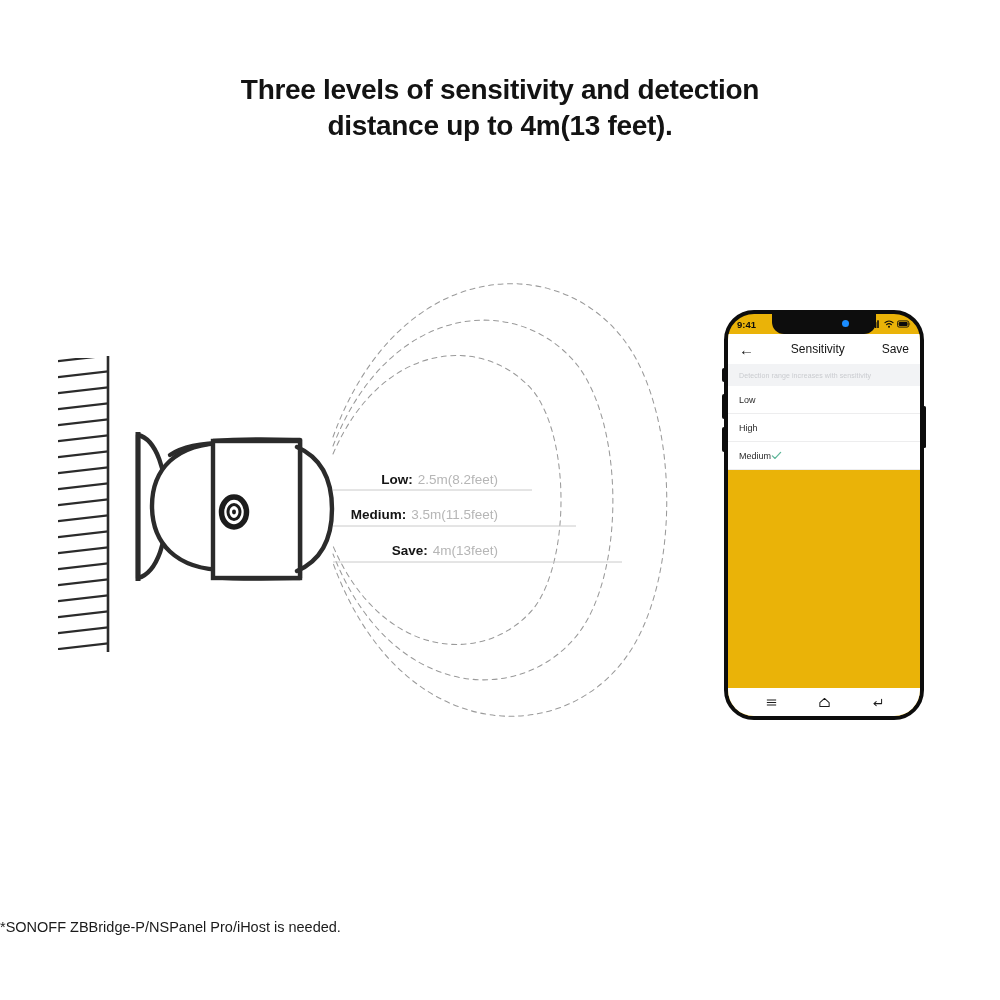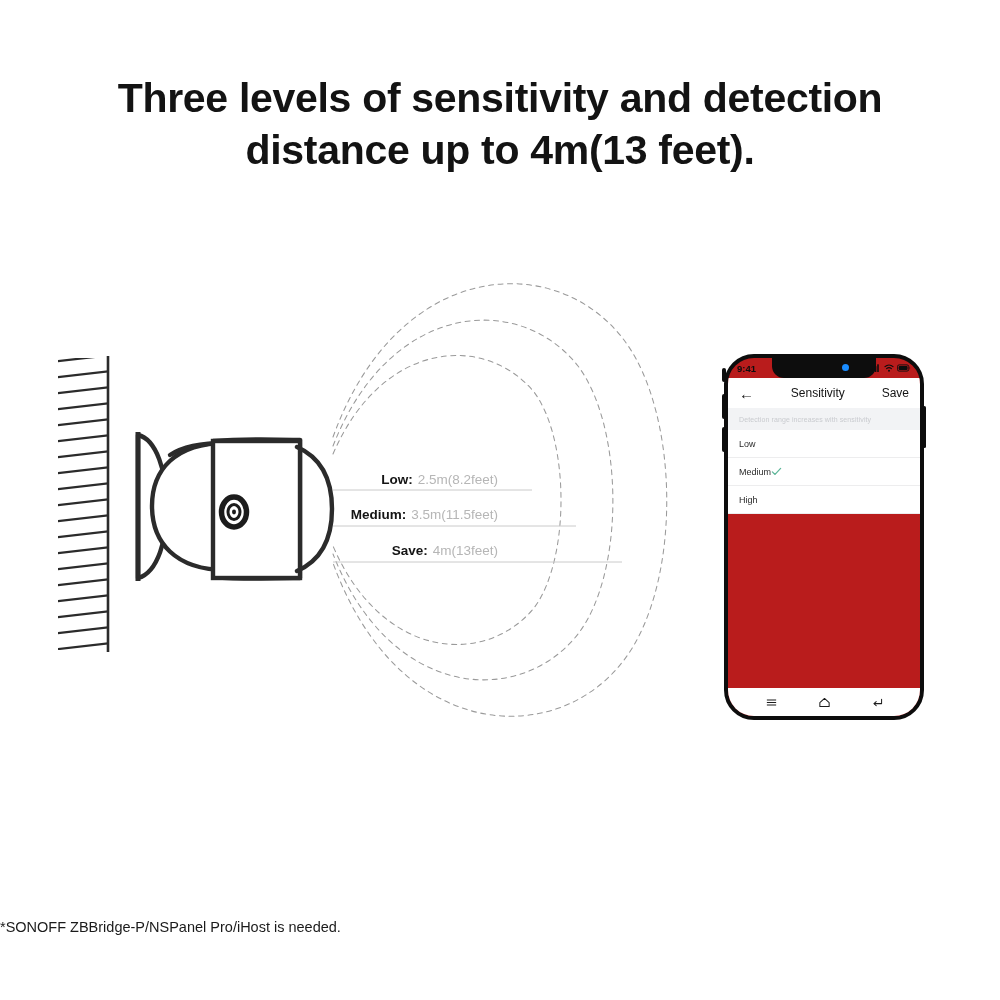--- a/index.html
+++ b/index.html
@@ -17,21 +17,21 @@
     color: #111111;
   }
 
   
   .headline {
     position: absolute;
     left: 0;
     top: 72px;
     width: 1000px;
     text-align: center;
-    font-size: 41px;
+    font-size: 28px;
     font-weight: bold;
     line-height: 1.28;
     letter-spacing: -0.3px;
     color: #131313;
   }
   .headline .hl-line { display: block; }
 
   
   .footnote {
     position: absolute;
@@ -88,24 +88,23 @@
     left: 724px;
     top: 310px;
     width: 200px;
     height: 410px;
   }
   .phone-frame {
     position: absolute;
     inset: 0;
     border: 4.5px solid #0d0d0d;
     border-radius: 30px;
-    background: #b91c1c;
+    background: #eab308;
     box-sizing: border-box;
     overflow: hidden;
-    margin-top: 44px;
   }
   .phone-btn {
     position: absolute;
     background: #0d0d0d;
     border-radius: 2px;
   }
   .btn-mute  { left: -2px; top: 58px;  width: 3.5px; height: 14px; }
   .btn-volup { left: -2px; top: 84px;  width: 3.5px; height: 25px; }
   .btn-voldn { left: -2px; top: 117px; width: 3.5px; height: 25px; }
   .btn-power { right: -2px; top: 96px; width: 3.5px; height: 42px; }
@@ -404,37 +403,37 @@
       <div class="opt-row">
         <span class="opt-label">Low</span>
         <span class="opt-check hidden">
           <svg width="11" height="11" viewBox="0 0 12 12">
               <path d="M1.5 6.4 L4.4 9.2 L10.5 2.6" fill="none" stroke="currentColor" stroke-width="1.4" stroke-linecap="round" stroke-linejoin="round"></path>
             </svg>
         </span>
       </div>
 
       <div class="opt-row">
+        <span class="opt-label">High</span>
+        <span class="opt-check hidden">
+          <svg width="11" height="11" viewBox="0 0 12 12">
+              <path d="M1.5 6.4 L4.4 9.2 L10.5 2.6" fill="none" stroke="currentColor" stroke-width="1.4" stroke-linecap="round" stroke-linejoin="round"></path>
+            </svg>
+        </span>
+      </div>
+
+      <div class="opt-row">
         <span class="opt-label">Medium</span>
         <span class="opt-check">
           <svg width="11" height="11" viewBox="0 0 12 12">
               <path d="M1.5 6.4 L4.4 9.2 L10.5 2.6" fill="none" stroke="currentColor" stroke-width="1.4" stroke-linecap="round" stroke-linejoin="round"></path>
             </svg>
         </span>
       </div>
 
-      <div class="opt-row">
-        <span class="opt-label">High</span>
-        <span class="opt-check hidden">
-          <svg width="11" height="11" viewBox="0 0 12 12">
-              <path d="M1.5 6.4 L4.4 9.2 L10.5 2.6" fill="none" stroke="currentColor" stroke-width="1.4" stroke-linecap="round" stroke-linejoin="round"></path>
-            </svg>
-        </span>
-      </div>
-
     </div>
 
     <div class="navbar">
       <span class="nav-ico">
         <svg width="13" height="13" viewBox="0 0 14 14">
           <line x1="2" y1="4.4" x2="12" y2="4.4" stroke="currentColor" stroke-width="1.1"></line>
           <line x1="2" y1="7" x2="12" y2="7" stroke="currentColor" stroke-width="1.1"></line>
           <line x1="2" y1="9.6" x2="12" y2="9.6" stroke="currentColor" stroke-width="1.1"></line>
         </svg>
       </span>

